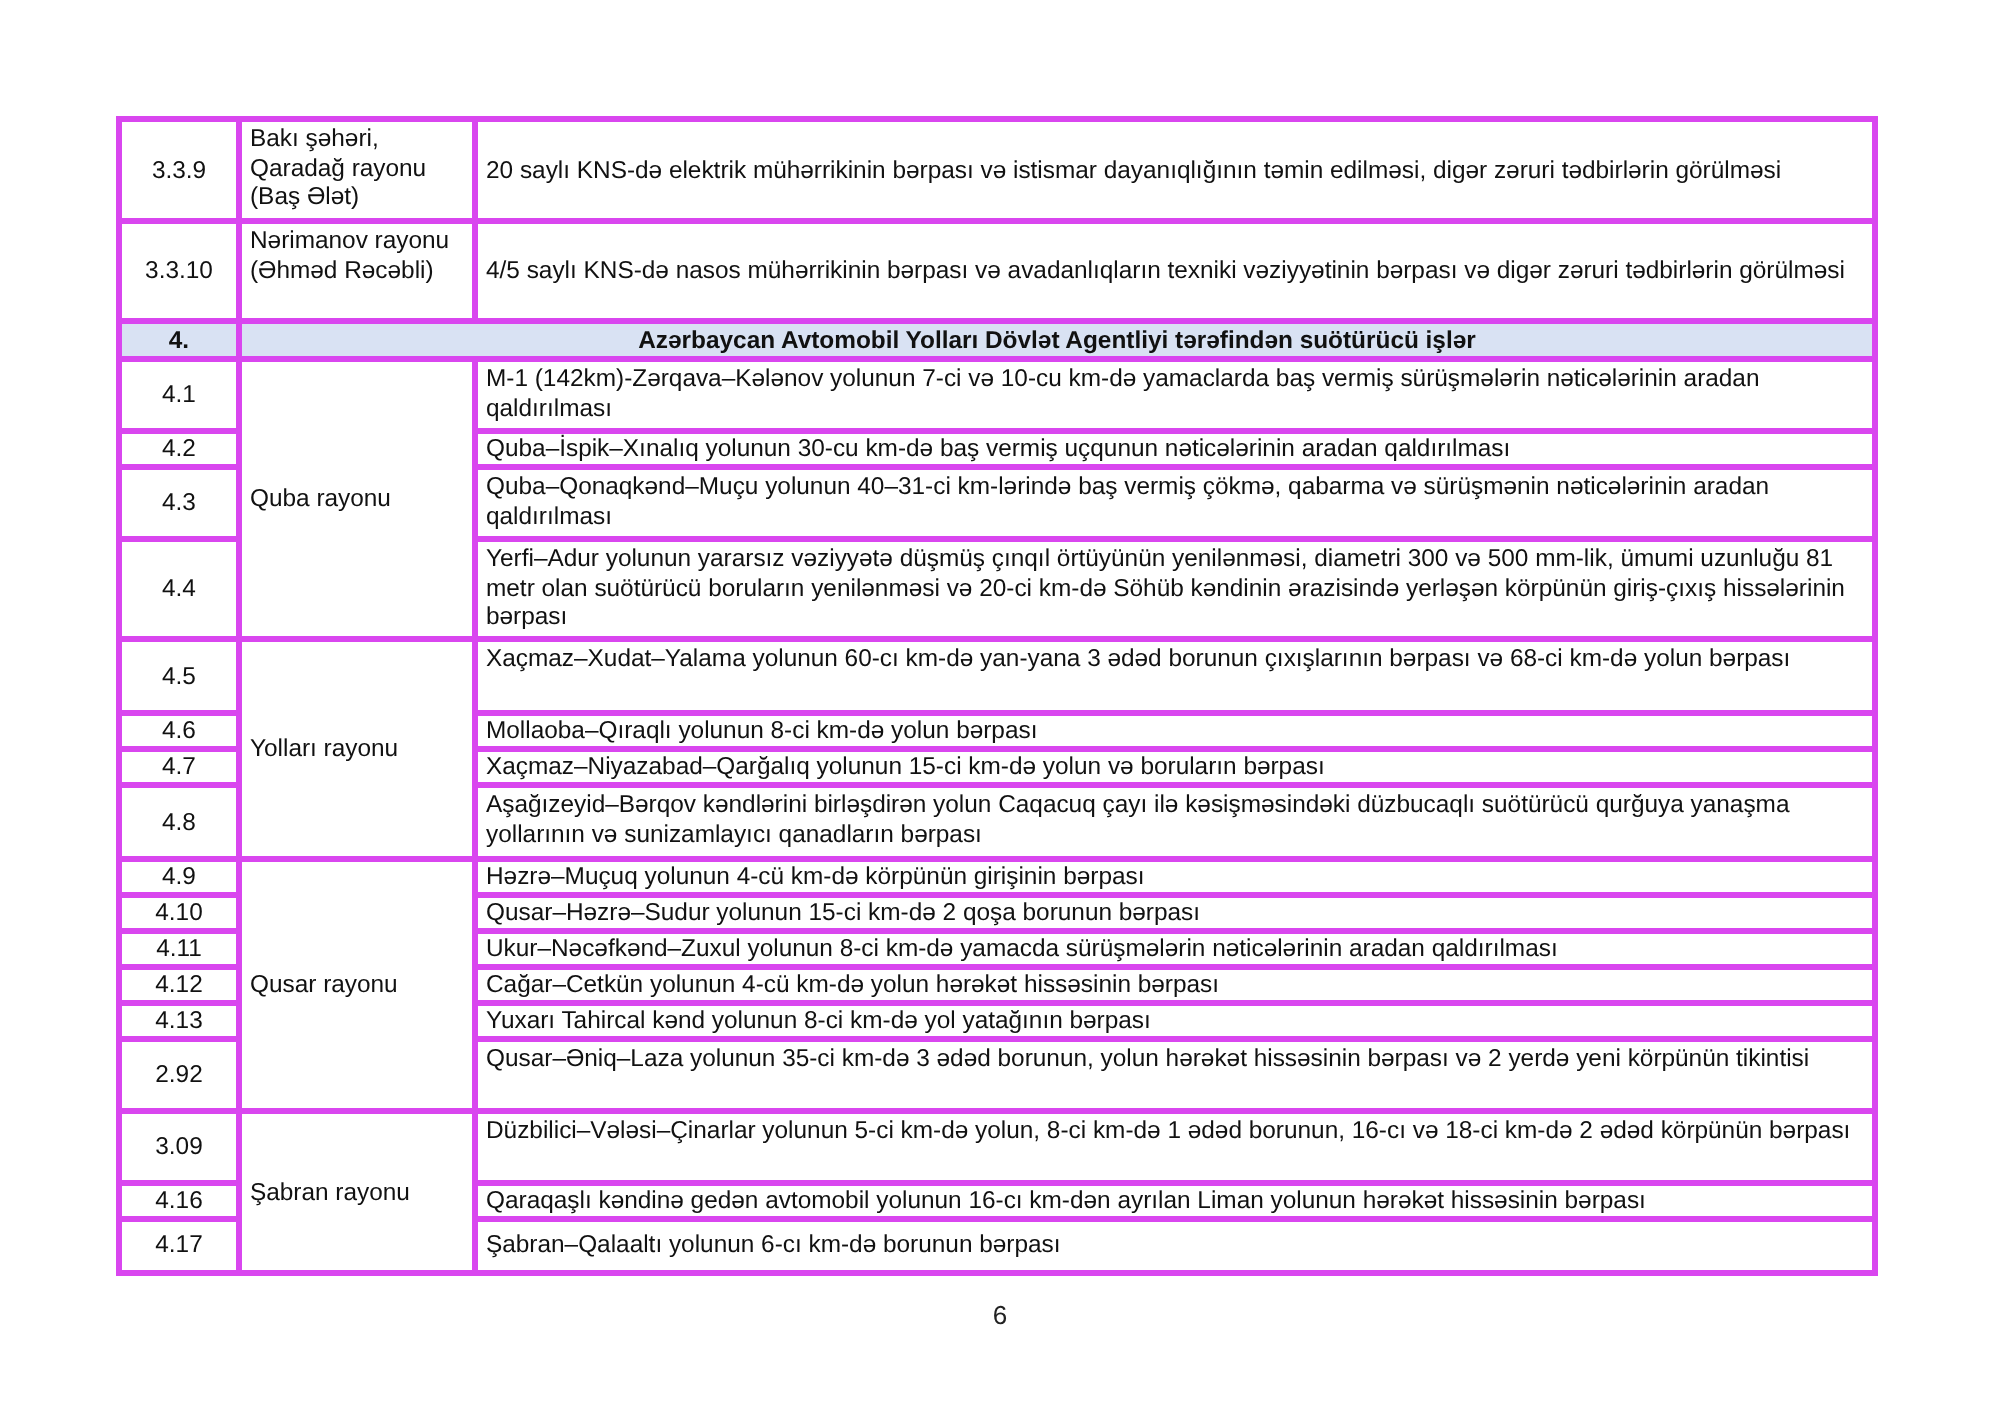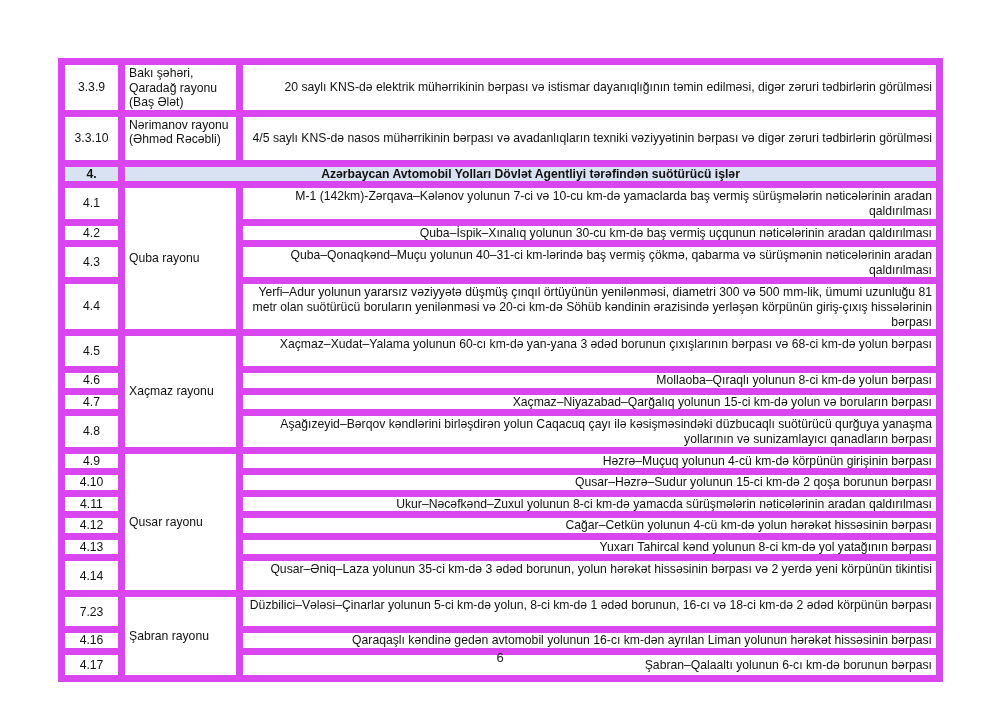--- a/index.html
+++ b/index.html
@@ -25,40 +25,40 @@
     position: absolute;
     left: 58px;
     top: 58px;
     width: 878px;
     border-collapse: collapse;
     table-layout: fixed;
     font-size: 12.2px;
     line-height: 14.6px;
   }
   table.doc-table td {
-    border: 7px solid #d946ef;
+    border: 3px solid #d946ef;
     padding: 0 4px;
     vertical-align: middle;
     overflow: hidden;
   }
   td.num {
     text-align: center;
     padding: 0 2px;
     margin-left: 31px;
   }
   td.region {
     text-align: left;
     padding-left: 6px;
   }
   td.region.top {
     vertical-align: top;
     padding-top: 1px;
   }
   td.desc {
-    text-align: right;
+    text-align: left;
     padding-left: 5px;
   }
   td.desc.top {
     vertical-align: top;
     padding-top: 1px;
     margin-left: 36px;
   }
   tr.section td {
     background: #d9e2f3;
     font-weight: bold;
@@ -116,21 +116,21 @@
         <td class="num">4.3</td>
         <td class="desc top">Quba–Qonaqkənd–Muçu yolunun 40–31-ci km-lərində baş vermiş çökmə, qabarma və sürüşmənin nəticələrinin aradan qaldırılması</td>
       </tr>
       <tr style="height:50px">
         <td class="num">4.4</td>
         <td class="desc top">Yerfi–Adur yolunun yararsız vəziyyətə düşmüş çınqıl örtüyünün yenilənməsi, diametri 300 və 500 mm-lik, ümumi uzunluğu  81 metr olan suötürücü boruların yenilənməsi və 20-ci km-də Söhüb kəndinin ərazisində yerləşən körpünün giriş-çıxış hissələrinin bərpası</td>
       </tr>
 
       <tr style="height:37px">
         <td class="num">4.5</td>
-        <td class="region" rowspan="4">Xaçmaz rayonu</td>
+        <td class="region" rowspan="4">Yolları rayonu</td>
         <td class="desc top">Xaçmaz–Xudat–Yalama yolunun 60-cı km-də yan-yana 3 ədəd borunun çıxışlarının bərpası və 68-ci km-də yolun bərpası</td>
       </tr>
       <tr style="height:18px">
         <td class="num">4.6</td>
         <td class="desc">Mollaoba–Qıraqlı yolunun 8-ci km-də yolun bərpası</td>
       </tr>
       <tr style="height:18px">
         <td class="num">4.7</td>
         <td class="desc">Xaçmaz–Niyazabad–Qarğalıq yolunun 15-ci km-də yolun və boruların bərpası</td>
       </tr>
@@ -154,26 +154,26 @@
       </tr>
       <tr style="height:18px">
         <td class="num">4.12</td>
         <td class="desc">Cağar–Cetkün yolunun 4-cü km-də yolun hərəkət hissəsinin bərpası</td>
       </tr>
       <tr style="height:18px">
         <td class="num">4.13</td>
         <td class="desc">Yuxarı Tahircal kənd yolunun 8-ci km-də yol yatağının bərpası</td>
       </tr>
       <tr style="height:36px">
-        <td class="num">4.14</td>
+        <td class="num">2.92</td>
         <td class="desc top">Qusar–Əniq–Laza yolunun 35-ci km-də 3 ədəd borunun, yolun hərəkət hissəsinin bərpası  və 2 yerdə yeni körpünün tikintisi</td>
       </tr>
 
       <tr style="height:36px">
-        <td class="num">7.23</td>
+        <td class="num">3.09</td>
         <td class="region" rowspan="3">Şabran rayonu</td>
         <td class="desc top">Düzbilici–Vələsi–Çinarlar yolunun 5-ci km-də yolun, 8-ci km-də 1 ədəd borunun, 16-cı və 18-ci km-də 2 ədəd körpünün bərpası</td>
       </tr>
       <tr style="height:16px">
         <td class="num">4.16</td>
         <td class="desc">Qaraqaşlı kəndinə gedən avtomobil yolunun 16-cı km-dən ayrılan Liman yolunun hərəkət hissəsinin bərpası</td>
       </tr>
       <tr style="height:27px">
         <td class="num">4.17</td>
         <td class="desc">Şabran–Qalaaltı yolunun 6-cı km-də borunun bərpası</td>

